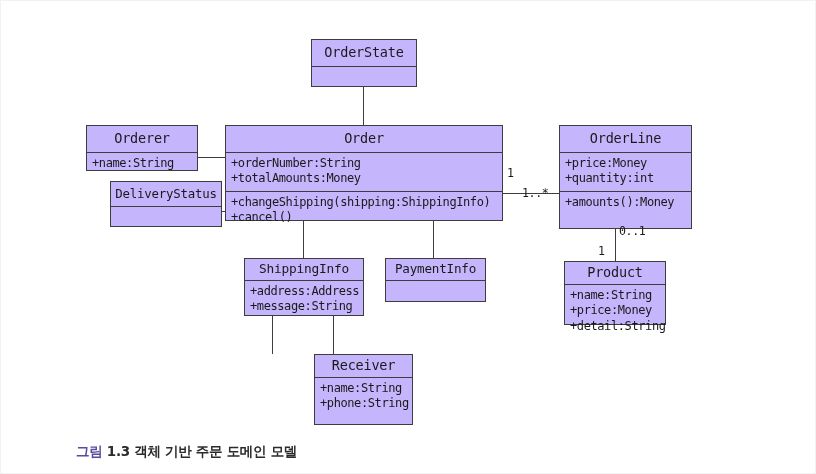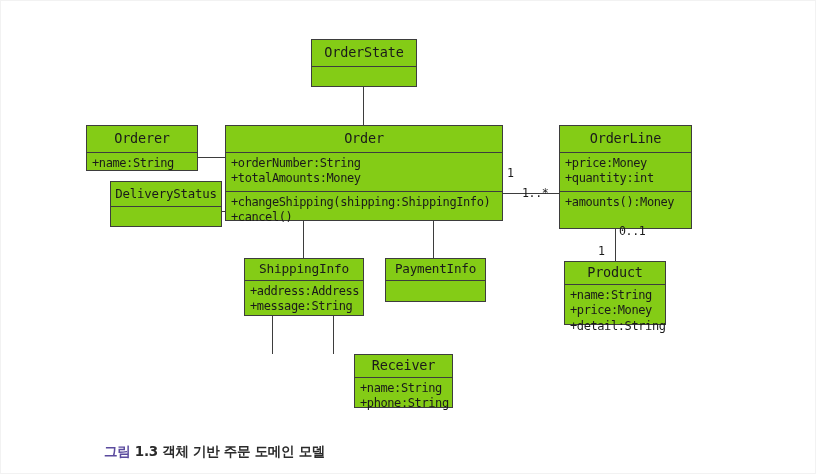--- a/index.html
+++ b/index.html
@@ -27,21 +27,21 @@
     left: 0;
     top: 0;
     width: 816px;
     height: 440px;
   }
   
   .uml-class {
     position: absolute;
     box-sizing: border-box;
     border: 1.4px solid #3d3d3d;
-    background: #84cc16;
+    background: #c4b5fd;
     z-index: 5;
   }
   .uml-name {
     box-sizing: border-box;
     text-align: center;
     font-size: 13.5px;
     line-height: 1;
     color: #1a1a1a;
     padding: 6px 4px 6px;
     border-bottom: 1.4px solid #3d3d3d;
@@ -90,21 +90,20 @@
   .caption {
     position: absolute;
     left: 75px;
     top: 442px;
     font-family: "DejaVu Sans", "Liberation Sans", sans-serif;
     font-size: 13.5px;
     font-weight: bold;
     letter-spacing: -0.3px;
     color: #2b2b2b;
     white-space: nowrap;
-    margin-left: 28px;
   }
   .caption .fig-word {
     color: #5b4b9e;
   }
 </style>
 </head>
 <body>
 
 <div id="page">
 
@@ -189,21 +188,21 @@
     <div class="uml-class" style="left:563px; top:260px; width:102px; height:64px;">
       <div class="uml-name" style="padding:4px 4px 4px;">Product</div>
       <div class="uml-compartment">
         <div>+name:String</div>
         <div>+price:Money</div>
         <div>+detail:String</div>
       </div>
     </div>
 
 
-    <div class="uml-class" style="left:313px; top:353px; width:99px; height:54px;margin-left:40px;">
+    <div class="uml-class" style="left:313px; top:353px; width:99px; height:71px;">
       <div class="uml-name" style="padding:4px 4px 4px;">Receiver</div>
       <div class="uml-compartment">
         <div>+name:String</div>
         <div>+phone:String</div>
       </div>
     </div>
 
   </div>
 
   <div class="caption">

